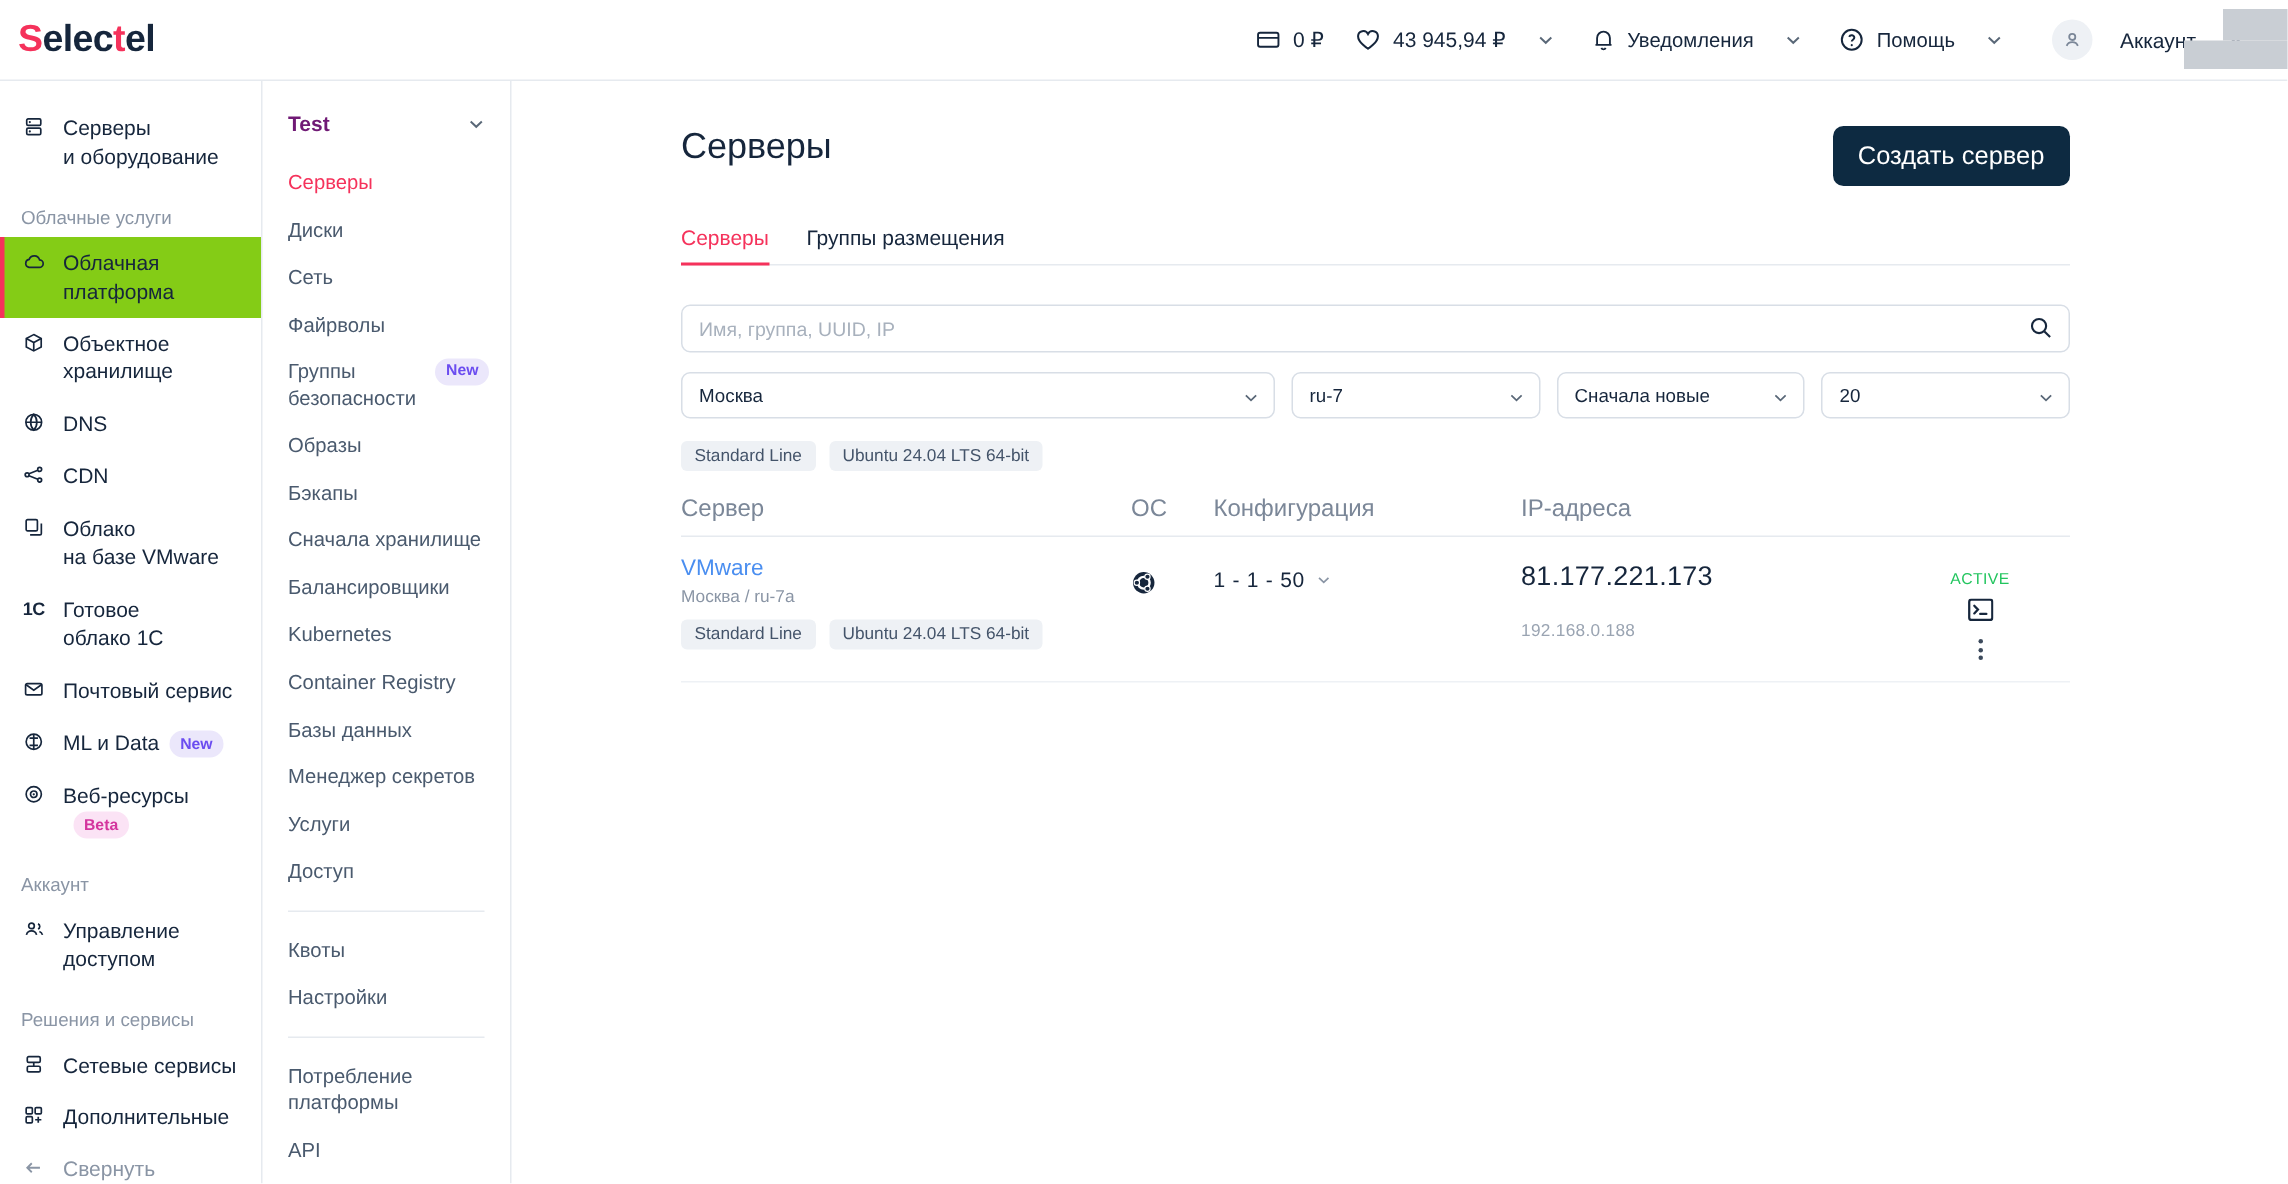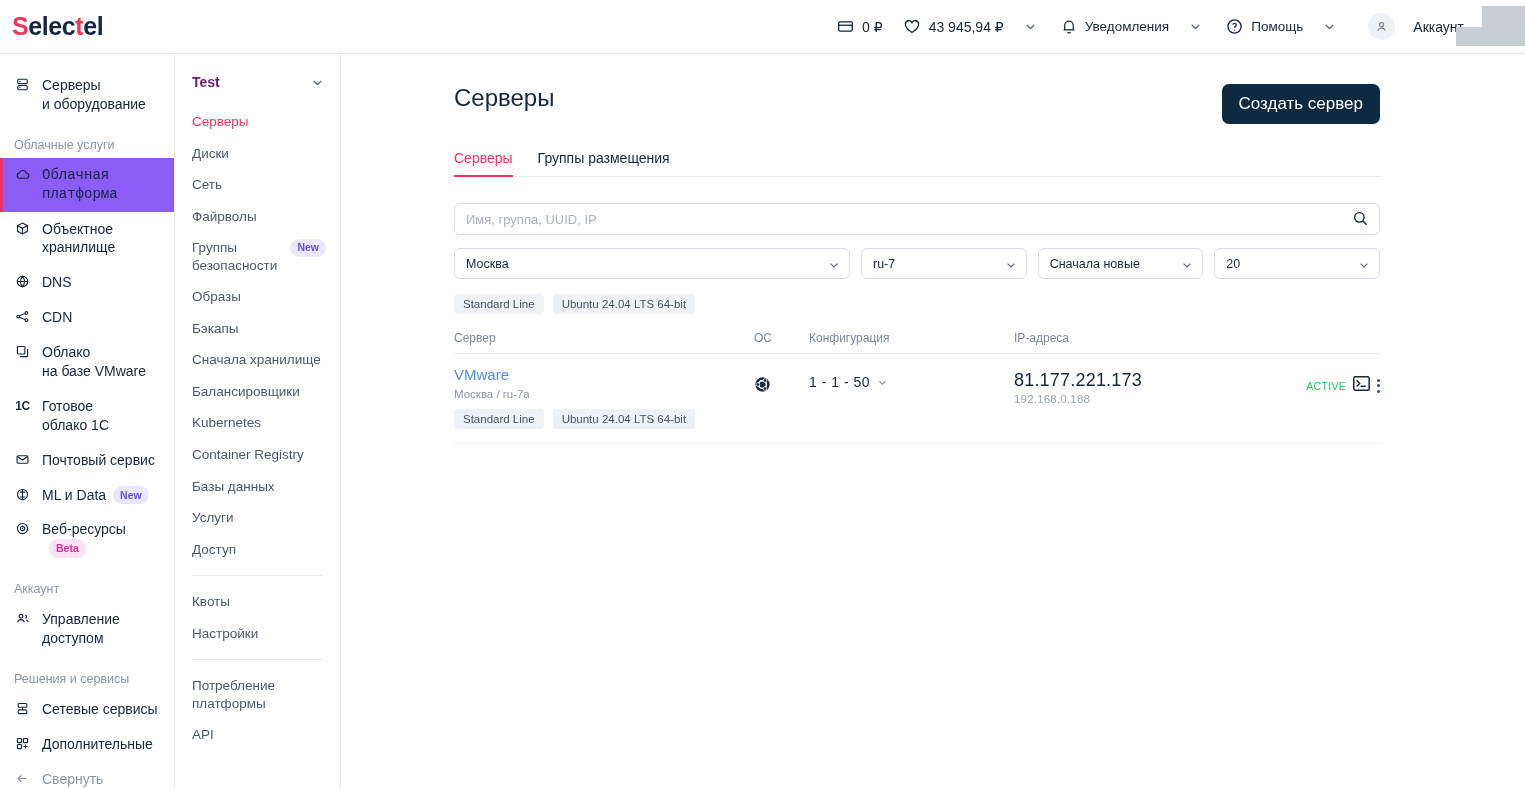--- a/index.html
+++ b/index.html
@@ -63,21 +63,21 @@
     position: relative;
   }
   .nav-row {
     display: flex; align-items: flex-start; gap: 11px;
     padding: 8px 10px 8px 14px;
     color: #16263c; line-height: 1.35;
     position: relative;
   }
   .nav-row .ico { width: 17px; min-width: 17px; display:flex; justify-content:center; padding-top: 1px; }
   .nav-row .lbl { display: block; }
-  .nav-row.active { background: #8b5cf6; font-family: Liberation Mono, monospace; }
+  .nav-row.active { background: #84cc16; }
   .nav-row.active::before {
     content: ""; position: absolute; left: 0; top: 0; bottom: 0;
     width: 3px; background: #f5325b;
   }
   .nav-sect {
     font-size: 12.5px; color: #8a95a5;
     padding: 16px 10px 6px 14px;
   }
   .badge {
     display: inline-block; font-size: 10.5px; font-weight: 600;
@@ -154,41 +154,41 @@
 
   .chips { display: flex; gap: 9px; margin-top: 15px; }
   .chip {
     background: #eef1f5; color: #44546a; font-size: 11.5px;
     padding: 4px 9px; border-radius: 4px; white-space: nowrap;
   }
 
   
   .tbl { margin-top: 17px; width: 100%; }
   .thead {
-    display: flex; font-size: 12px; color: #7b8798;
+    display: flex; font-size: 16px; color: #7b8798;
     padding-bottom: 8px; border-bottom: 1px solid #e6eaef;
   }
   .trow {
     display: flex; align-items: flex-start; padding: 12px 0 14px 0;
     border-bottom: 1px solid #eef1f5;
   }
   .c-server { width: 300px; min-width: 300px; }
   .c-os { width: 55px; min-width: 55px; }
   .c-conf { width: 205px; min-width: 205px; }
   .c-ip { flex: 1; }
-  .c-act { width: 120px; min-width: 120px; display: flex; align-items: center; justify-content: flex-end; gap: 7px; }
+  .c-act { width: 120px; min-width: 120px; display: flex; align-items: center; justify-content: flex-end; gap: 7px; flex-direction: column; }
 
   .srv-name { color: #4a8ef0; font-size: 15px; }
   .srv-sub { font-size: 11.5px; color: #8a95a5; margin-top: 5px; }
   .srv-chips { display: flex; gap: 9px; margin-top: 9px; }
   .os-cell { padding-top: 10px; display: flex; }
   .conf-cell { padding-top: 8px; display: flex; align-items: center; gap: 7px; font-size: 14px; color: #16263c; letter-spacing: 0.5px; }
   .ip-cell { padding-top: 4px; }
   .ip-pub { font-size: 18px; color: #16263c; letter-spacing: 0.2px; }
-  .ip-priv { font-size: 11.5px; color: #9aa4b2; margin-top: 2px; letter-spacing: 0.2px; }
+  .ip-priv { font-size: 11.5px; color: #9aa4b2; margin-top: 20px; letter-spacing: 0.2px; }
   .status-active { font-size: 10.5px; color: #22c55e; letter-spacing: 0.3px; }
   .act-cell { padding-top: 10px; }
   .kebab { display: flex; flex-direction: column; gap: 2.5px; align-items: center; }
   .kebab i { width: 3px; height: 3px; border-radius: 50%; background: #3c4a5c; display: block; }
 </style>
 </head>
 <body>
 
 <div class="app">
 
@@ -481,20 +481,23 @@
             <span>Балансировщики</span>
           </div>
         <div class="proj-item">
             <span>Kubernetes</span>
           </div>
         <div class="proj-item">
             <span>Container Registry</span>
           </div>
         <div class="proj-item">
             <span>Базы данных</span>
+          </div>
+        <div class="proj-item">
+            <span>Менеджер секретов</span>
           </div>
         <div class="proj-item">
             <span>Услуги</span>
           </div>
         <div class="proj-item">
             <span>Доступ</span>
           </div>
       </div>
 
       <div class="proj-div"></div>

